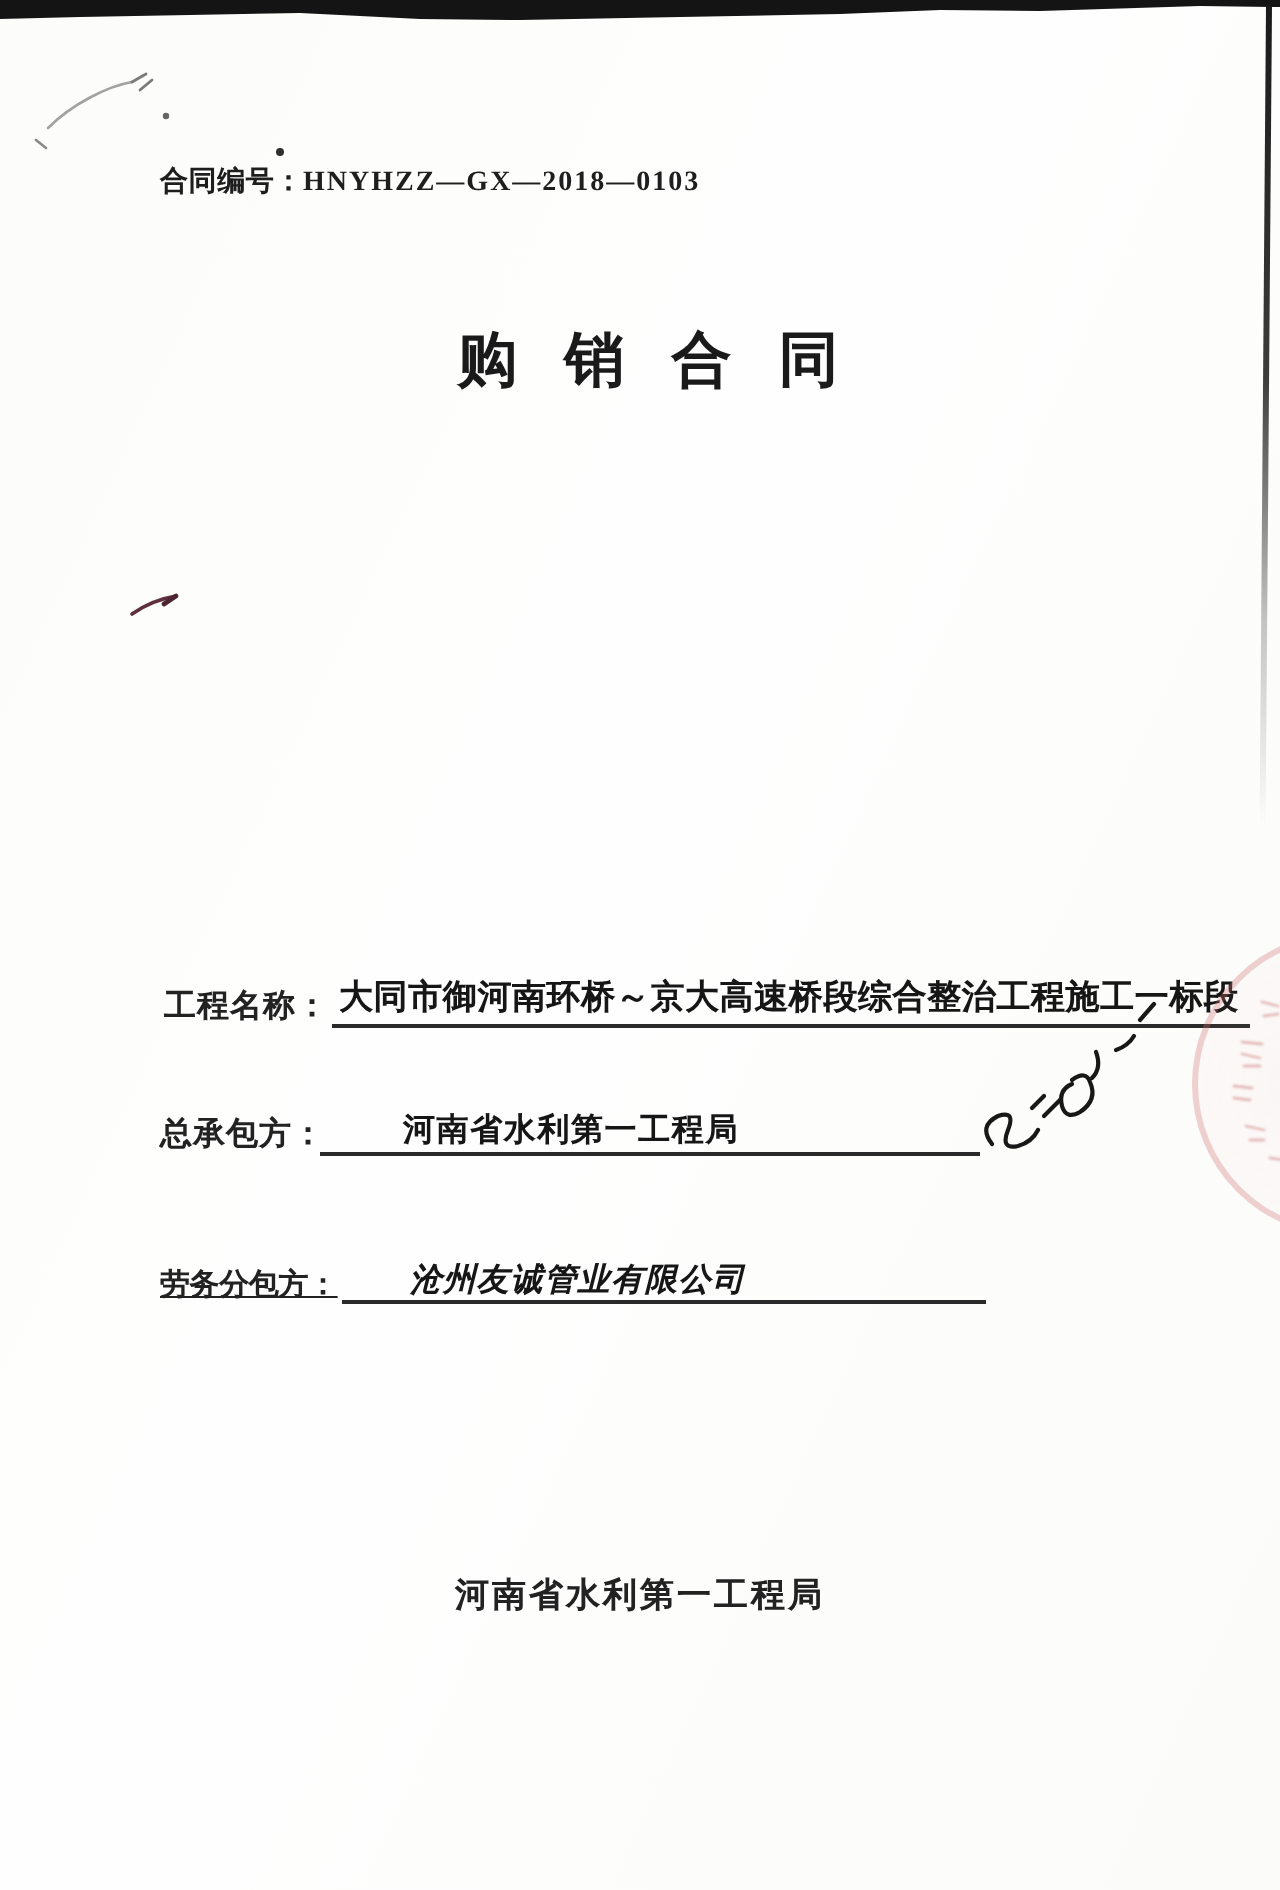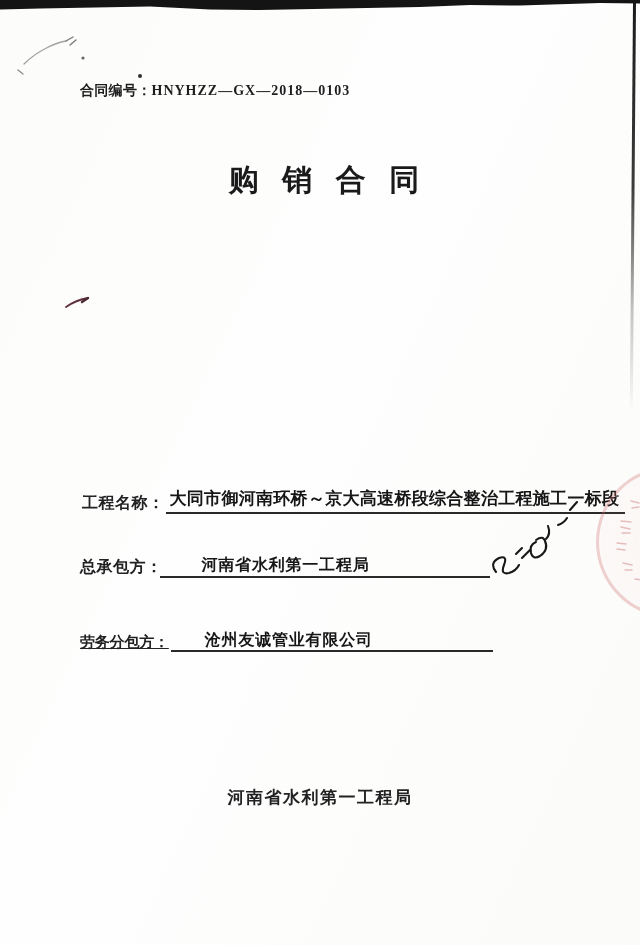--- a/index.html
+++ b/index.html
@@ -40,21 +40,21 @@
     font-weight:bold;color:#161616;box-sizing:border-box;
   }
   .row-project{left:82px;top:487px;height:27px;}
   .row-project .f-label{font-size:16px;letter-spacing:.5px;}
   .row-project .f-ul{width:459px;height:27px;font-size:17px;padding-left:4px;letter-spacing:.3px;margin-left:1px;}
   .row-contractor{left:80px;top:555px;height:23px;}
   .row-contractor .f-label{font-size:16px;letter-spacing:.5px;}
   .row-contractor .f-ul{width:330px;height:23px;font-size:16px;padding-left:42px;letter-spacing:.8px;margin-left:-3px;}
   .row-subcontractor{left:80px;top:630px;height:22px;}
   .row-subcontractor .f-label{font-size:15px;letter-spacing:-.2px;text-decoration:underline;}
-  .row-subcontractor .f-ul{width:322px;height:22px;font-size:16px;padding-left:34px;letter-spacing:.8px;margin-left:2px;}
+  .row-subcontractor .f-ul{width:322px;height:22px;font-size:16px;padding-left:34px;letter-spacing:.8px;margin-left:2px;font-style:italic;}
   .handwriting{position:absolute;left:486px;top:498px;}
   .seal{
     position:absolute;left:596px;top:466px;width:146px;height:146px;
     border-radius:50%;
     border:3px solid rgba(205,110,110,.30);
     background:radial-gradient(circle at 35% 50%,rgba(235,170,170,.07),rgba(235,170,170,.02) 70%);
   }
   .seal svg{position:absolute;left:6px;top:22px;filter:blur(.5px);}
   .footer-org{
     position:absolute;left:0;right:0;top:786px;

